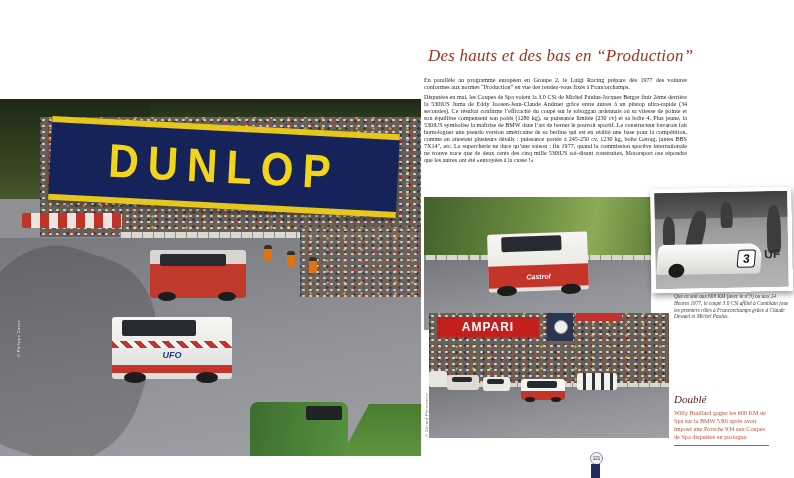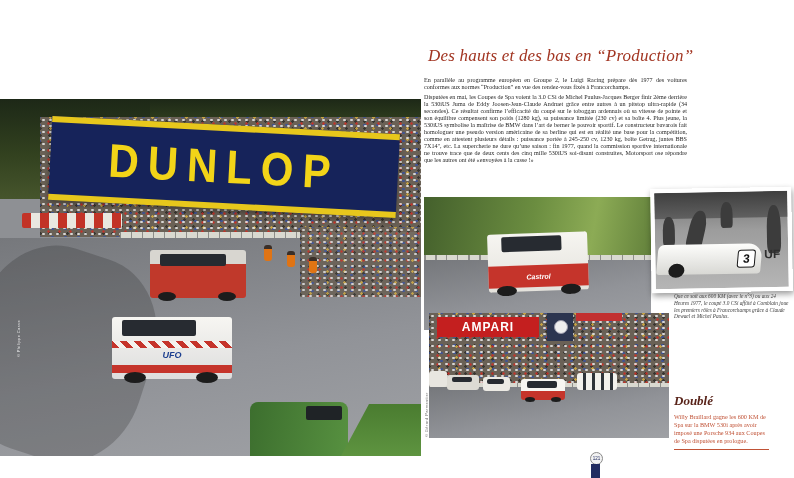--- a/index.html
+++ b/index.html
@@ -45,21 +45,21 @@
 
   
   #heading{
     left:428px;top:46px;width:330px;
     font-style:italic;font-size:17px;color:#a23522;letter-spacing:.2px;
   }
   #bodytext{left:424px;top:77px;width:263px;font-size:6.1px;line-height:7px;text-align:justify;color:#262626;}
   #bodytext p{margin:0 0 2.5px 0;}
   #caption{left:674px;top:293px;width:118px;font-size:5.3px;line-height:6.8px;font-style:italic;color:#3b3b3b;}
   #sidebar{left:674px;top:393px;width:97px;}
-  #sidebar .sb-title{font-size:13px;font-weight:bold;font-style:italic;color:#59241a;margin:0 0 4px 0;}
+  #sidebar .sb-title{font-size:11px;font-weight:normal;font-style:italic;color:#59241a;margin:0 0 4px 0;}
   #sidebar .sb-text{font-size:6.2px;line-height:8px;color:#c05236;margin:0;}
   #sidebar .sb-rule{margin-top:4px;width:95px;border-bottom:1.5px solid #c05236;}
 
   
   #photo1{left:424px;top:197px;width:227px;height:133px;overflow:hidden;
     background:linear-gradient(100deg,#44602c,#6b8d40 45%,#8cab55 70%,#5a7836);}
   
   #photo2{left:651px;top:188px;width:133px;height:96px;border:4px solid #fff;
     box-shadow:1px 3px 6px rgba(0,0,0,.4);transform:rotate(-1deg);overflow:hidden;
     background:linear-gradient(#6f6f6f,#9d9d9d 40%,#b5b5b5);}

